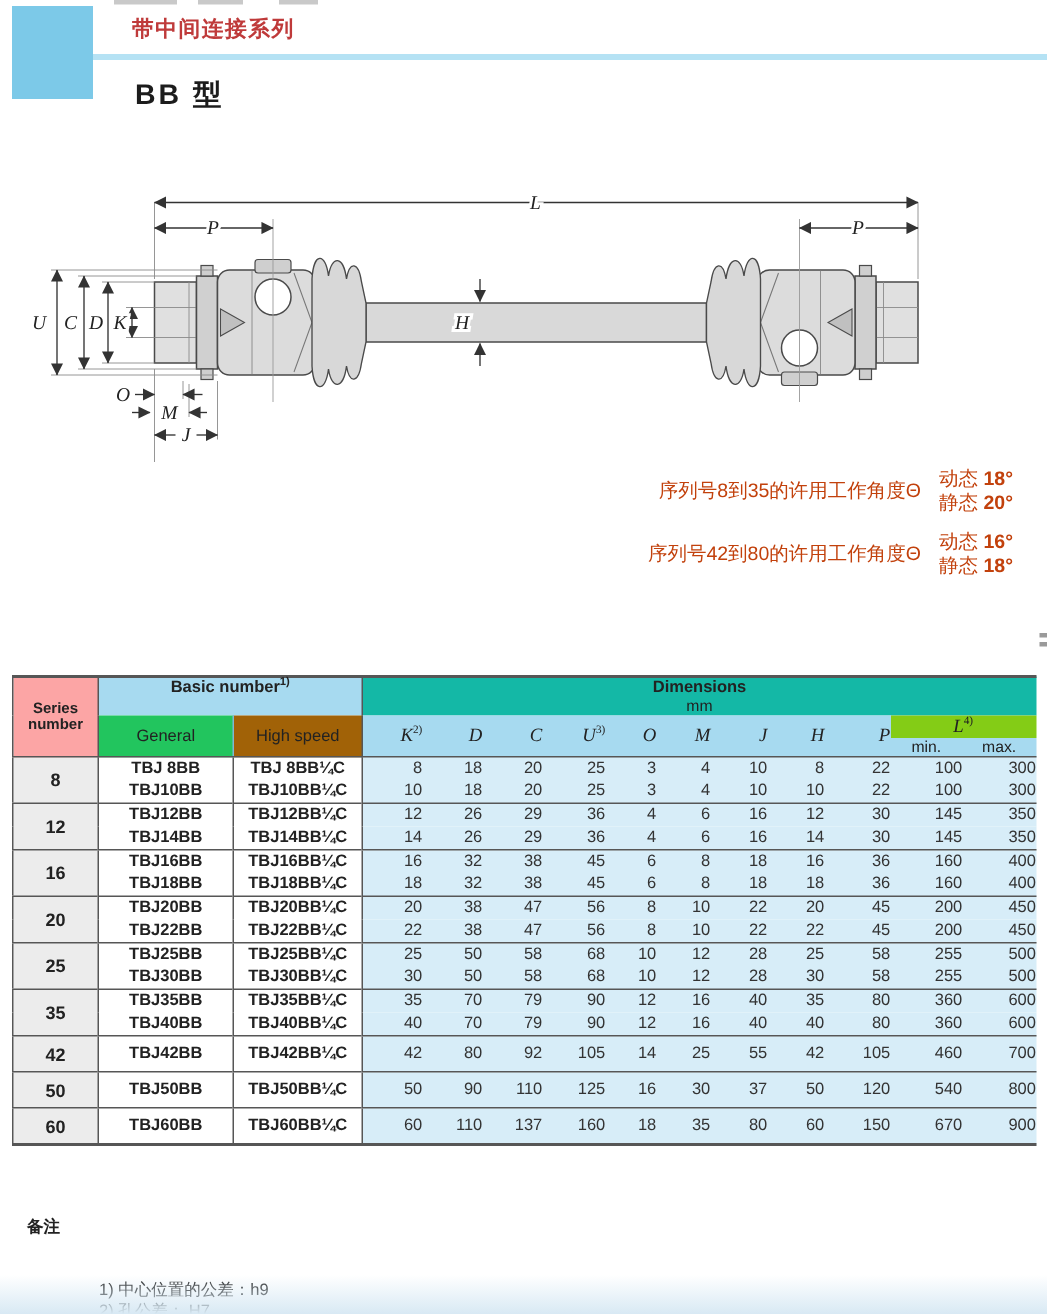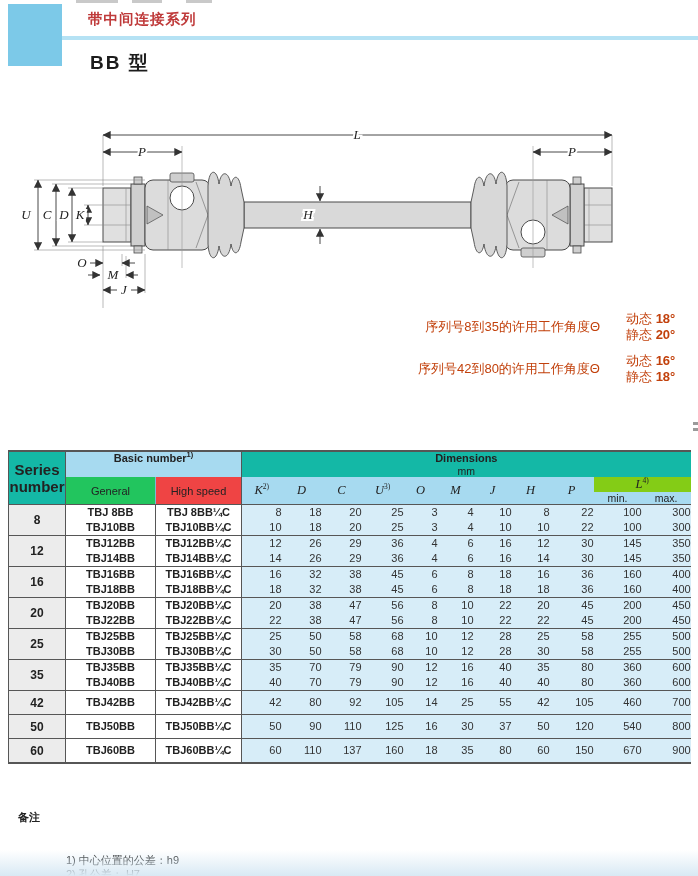--- a/index.html
+++ b/index.html
@@ -17,41 +17,41 @@
 
   
   .drawing{position:absolute;left:0;top:118px;}
   .dlab{font-family:"Liberation Serif", serif;font-style:italic;font-size:13px;fill:#222;
         paint-order:stroke;stroke:#ffffff;stroke-width:4px;}
 
   
   .angles{position:absolute;left:380px;top:310px;width:312px;font-size:13px;color:#c2410c;}
   .angle-row{display:flex;align-items:center;margin-bottom:8px;min-height:34px;}
   .angle-label{flex:1;text-align:right;padding-right:12px;}
-  .angle-vals{width:66px;line-height:16px;white-space:nowrap;margin-left:14px;}
+  .angle-vals{width:66px;line-height:16px;white-space:nowrap;}
   .angle-vals b{font-weight:bold;}
 
   
   .edge-mark{position:absolute;right:0;top:422px;width:5px;height:3px;background:#9a9a9a;box-shadow:0 6px 0 #9a9a9a;}
 
   
   .tbl-wrap{position:absolute;left:8px;top:450px;width:682px;}
   table.spec{border-collapse:collapse;table-layout:fixed;width:682px;
              border-top:2px solid #565656;border-bottom:2px solid #565656;border-left:1px solid #565656;
              font-size:11px;}
   table.spec th, table.spec td{padding:0;margin:0;}
-  th.series-h{background:#14b8a6;border-right:1px solid #565656;border-bottom:1px solid #565656;
-              font-size:15px;font-weight:bold;color:#222;}
+  th.series-h{background:#fca5a5;border-right:1px solid #565656;border-bottom:1px solid #565656;
+              font-size:10px;font-weight:bold;color:#222;}
   th.basic-h{background:#a7daf0;border-right:1px solid #565656;font-size:11px;font-weight:bold;padding-top:8px;vertical-align:top;}
   th.dims-h{background:#14b8a6;font-weight:bold;padding-top:6px;vertical-align:top;}
   th.dims-h .unit{font-weight:normal;font-size:10.5px;margin-top:1px;}
   th.gen-h{background:#22c55e;border-right:1px solid #7fb8d4;border-bottom:1px solid #565656;font-weight:normal;font-size:11px;}
-  th.hs-h{background:#ef4444;border-right:1px solid #565656;border-bottom:1px solid #565656;font-weight:normal;font-size:11px;}
+  th.hs-h{background:#a16207;border-right:1px solid #565656;border-bottom:1px solid #565656;font-weight:normal;font-size:11px;}
   th.dim-letter{background:#a7daf0;border-bottom:1px solid #565656;font-family:"Liberation Serif", serif;
-                font-style:italic;font-weight:normal;font-size:12.5px;text-align:center;vertical-align:middle;padding-bottom:8px;}
+                font-style:italic;font-weight:normal;font-size:12.5px;text-align:right;vertical-align:middle;padding-bottom:8px;}
   th.l-head{background:#84cc16;font-family:"Liberation Serif", serif;font-style:italic;font-weight:normal;
             font-size:12.5px;text-align:center;vertical-align:bottom;padding-bottom:1px;}
   th.minmax{background:#a7daf0;border-bottom:1px solid #565656;font-weight:normal;font-size:10.5px;
             text-align:center;vertical-align:top;padding-bottom:3px;}
   sup.fn{font-size:7.5px;font-style:normal;vertical-align:super;line-height:0;}
 
   td.series{background:#ececec;border-right:1px solid #565656;text-align:center;font-weight:bold;font-size:12px;}
   td.model{background:#ffffff;text-align:center;font-weight:bold;font-size:11px;line-height:15px;padding:2px 0;}
   td.general{border-right:1px solid #565656;}
   td.high{border-right:1px solid #565656;}

